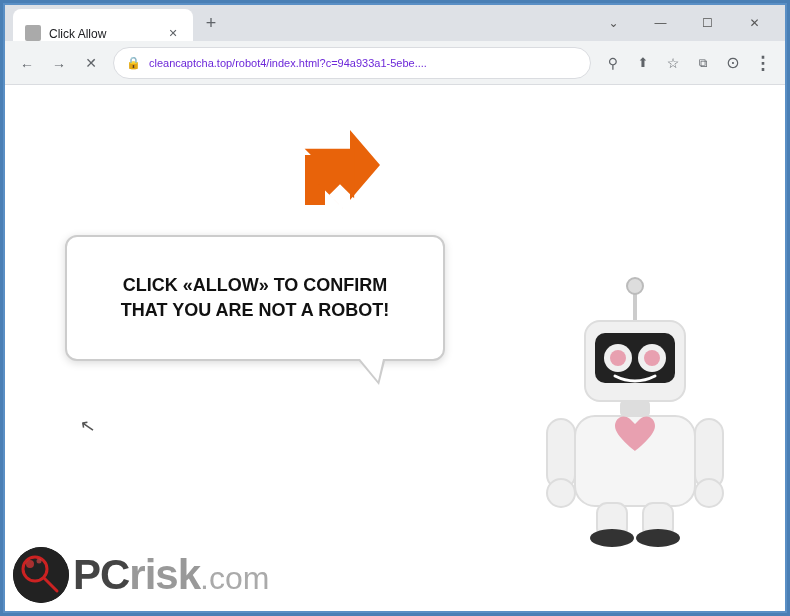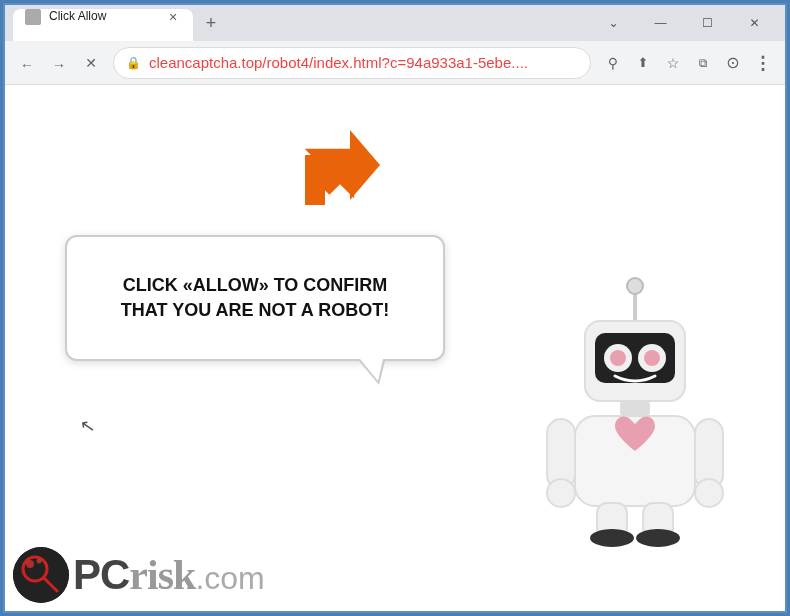--- a/index.html
+++ b/index.html
@@ -37,21 +37,21 @@
       align-items: flex-end;
       height: 36px;
       flex: 1;
     }
 
     .tab-active {
       background: #fff;
       border-radius: 8px 8px 0 0;
       height: 32px;
       display: flex;
-      align-items: flex-start;
+      align-items: flex-end;
       padding: 0 12px;
       gap: 8px;
       min-width: 180px;
       max-width: 240px;
       font-size: 12px;
       color: #202124;
     }
 
     .tab-favicon {
       width: 16px;
@@ -149,22 +149,22 @@
       margin: 0 4px;
     }
 
     .lock-icon {
       color: #5f6368;
       font-size: 12px;
     }
 
     .url-text {
       flex: 1;
-      font-size: 15px;
-      color: #ef4444;
+      font-size: 11px;
+      color: #6d28d9;
       overflow: hidden;
       text-overflow: ellipsis;
       white-space: nowrap;
     }
 
     .nav-actions {
       display: flex;
       align-items: center;
       gap: 2px;
     }
@@ -358,21 +358,21 @@
           <circle cx="28" cy="28" r="28" fill="#222"></circle>
           <circle cx="22" cy="22" r="12" fill="none" stroke="#cc2222" stroke-width="3"></circle>
           <line x1="31" y1="31" x2="44" y2="44" stroke="#cc2222" stroke-width="3" stroke-linecap="round"></line>
           <circle cx="17" cy="17" r="4" fill="#cc3333" opacity="0.8"></circle>
           <circle cx="26" cy="14" r="2.5" fill="#cc4444" opacity="0.7"></circle>
         </svg>
       </div>
 
       <div style="display:flex;align-items:baseline;gap:0;">
         <span style="font-size:42px;font-weight:900;color:#444;font-family:Arial Black,Arial,sans-serif;letter-spacing:-1px;">PC</span>
-        <span style="font-size:42px;font-weight:700;color:#999;font-family:Liberation Serif, serif;letter-spacing:-1px;">risk</span>
+        <span style="font-size:42px;font-weight:700;color:#999;font-family:Liberation Sans, sans-serif;letter-spacing:-1px;">risk</span>
         <span style="font-size:32px;font-weight:400;color:#aaa;font-family:Arial,sans-serif;">.com</span>
       </div>
     </div>
 
     <div style="position:absolute;top:330px;left:75px;font-size:18px;color:#555;transform:rotate(-10deg);user-select:none;">↖</div>
 
   </div>
 </div>
 
 </body></html>

